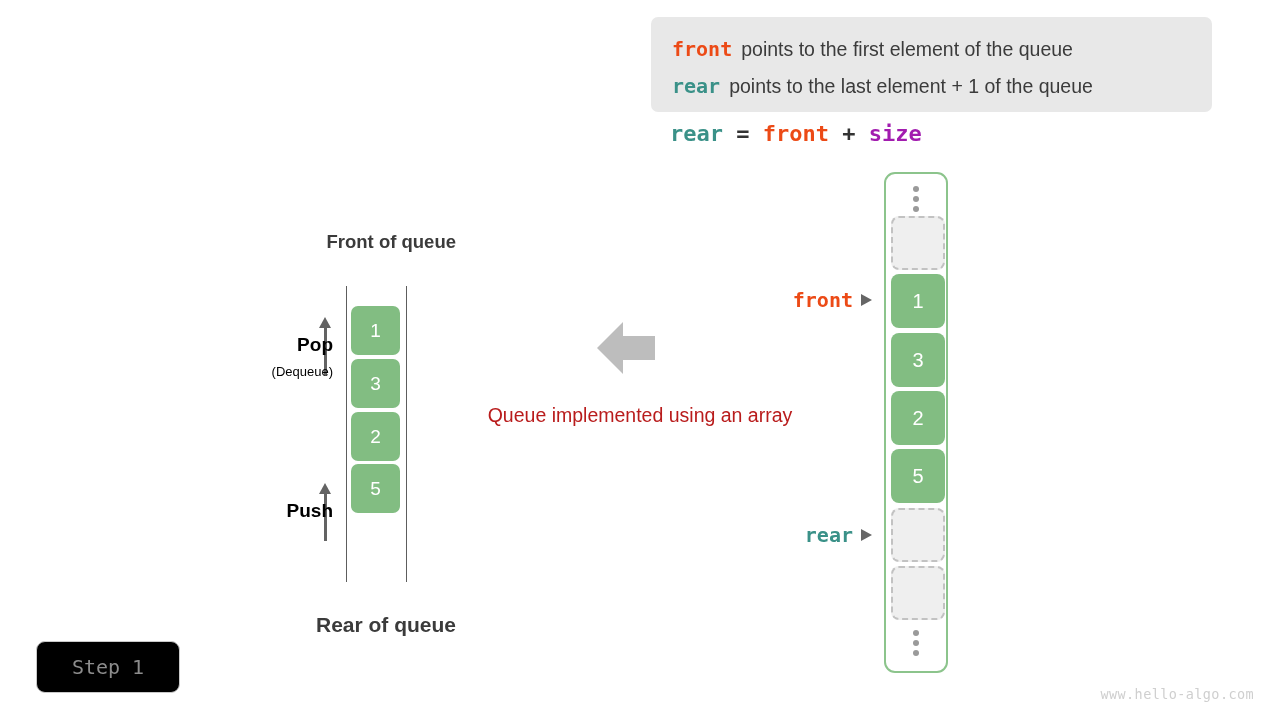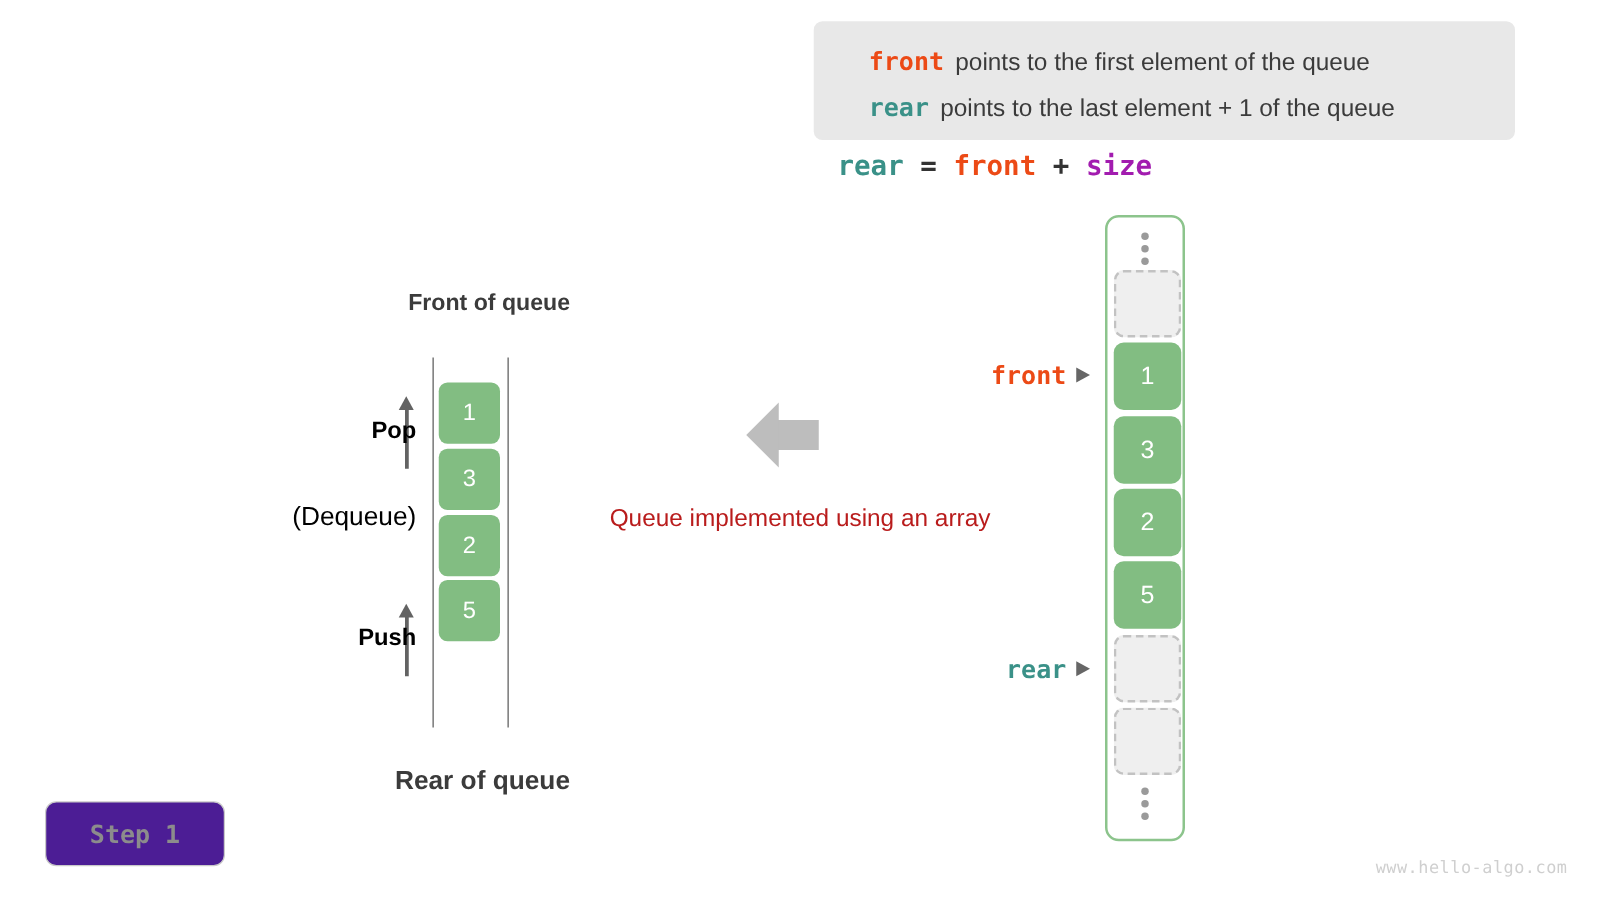--- a/index.html
+++ b/index.html
@@ -33,21 +33,20 @@
     border-radius: 7px;
     box-sizing: border-box;
     padding: 14px 0 0 21px;
   }
   .legend-line {
     height: 37px;
     line-height: 37px;
     white-space: nowrap;
     font-size: 19.5px;
     color: #3b3b3b;
-    margin-left: 23px;
   }
   .code {
     font-family: "DejaVu Sans Mono", "Liberation Mono", monospace;
     font-weight: bold;
   }
   .c-front { color: #ec4a16; }
   .c-rear  { color: #3a9188; }
   .c-size  { color: #a21caf; }
   .legend-line .code { font-size: 20px; }
   .legend-line .desc { padding-left: 9px; }
@@ -142,23 +141,22 @@
     text-align: right;
     white-space: nowrap;
     color: #000000;
   }
   .op-label .op-title {
     font-size: 19px;
     font-weight: bold;
     line-height: 26px;
   }
   .op-label .op-sub {
-    font-size: 21px;
+    font-size: 13px;
     line-height: 27px;
-    margin-top: 42px;
   }
   #pop-label  { left: 173px; top: 332px; width: 160px; }
   #push-label { left: 173px; top: 498px; width: 160px; }
 
   
   #center-arrow {
     position: absolute;
     left: 597px;
     top: 322px;
     width: 58px;
@@ -289,28 +287,28 @@
 
   
   #step-badge {
     position: absolute;
     left: 36px;
     top: 641px;
     width: 144px;
     height: 52px;
     border: 1.5px solid #c9c9c9;
     border-radius: 9px;
-    background: #4c1d95;
+    background: #000000;
     box-sizing: border-box;
     display: flex;
     align-items: center;
     justify-content: center;
     font-family: "DejaVu Sans Mono", "Liberation Mono", monospace;
     font-size: 20px;
-    font-weight: bold;
+    font-weight: normal;
     color: #8c8c8c;
     white-space: pre;
   }
 
   
   #watermark {
     position: absolute;
     right: 26px;
     bottom: 18px;
     font-family: "DejaVu Sans Mono", "Liberation Mono", monospace;

